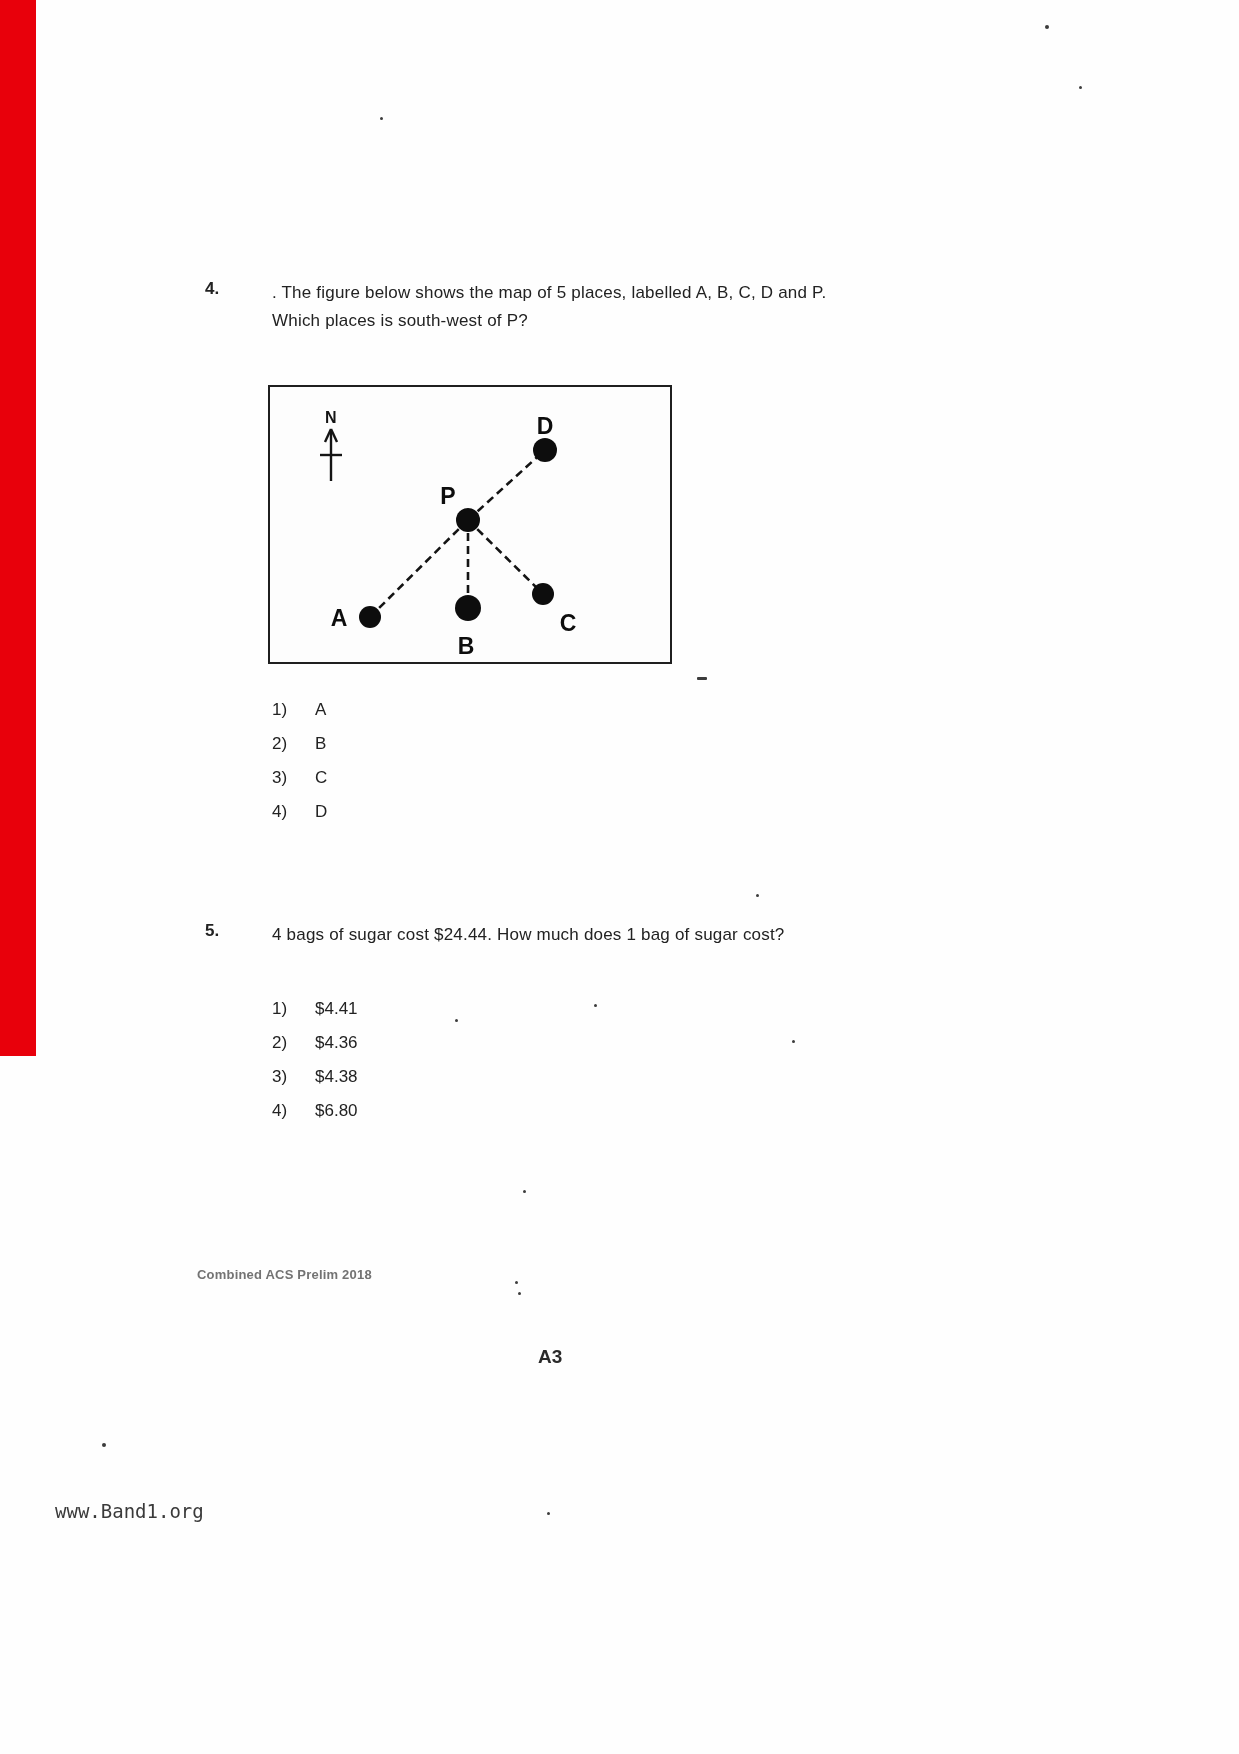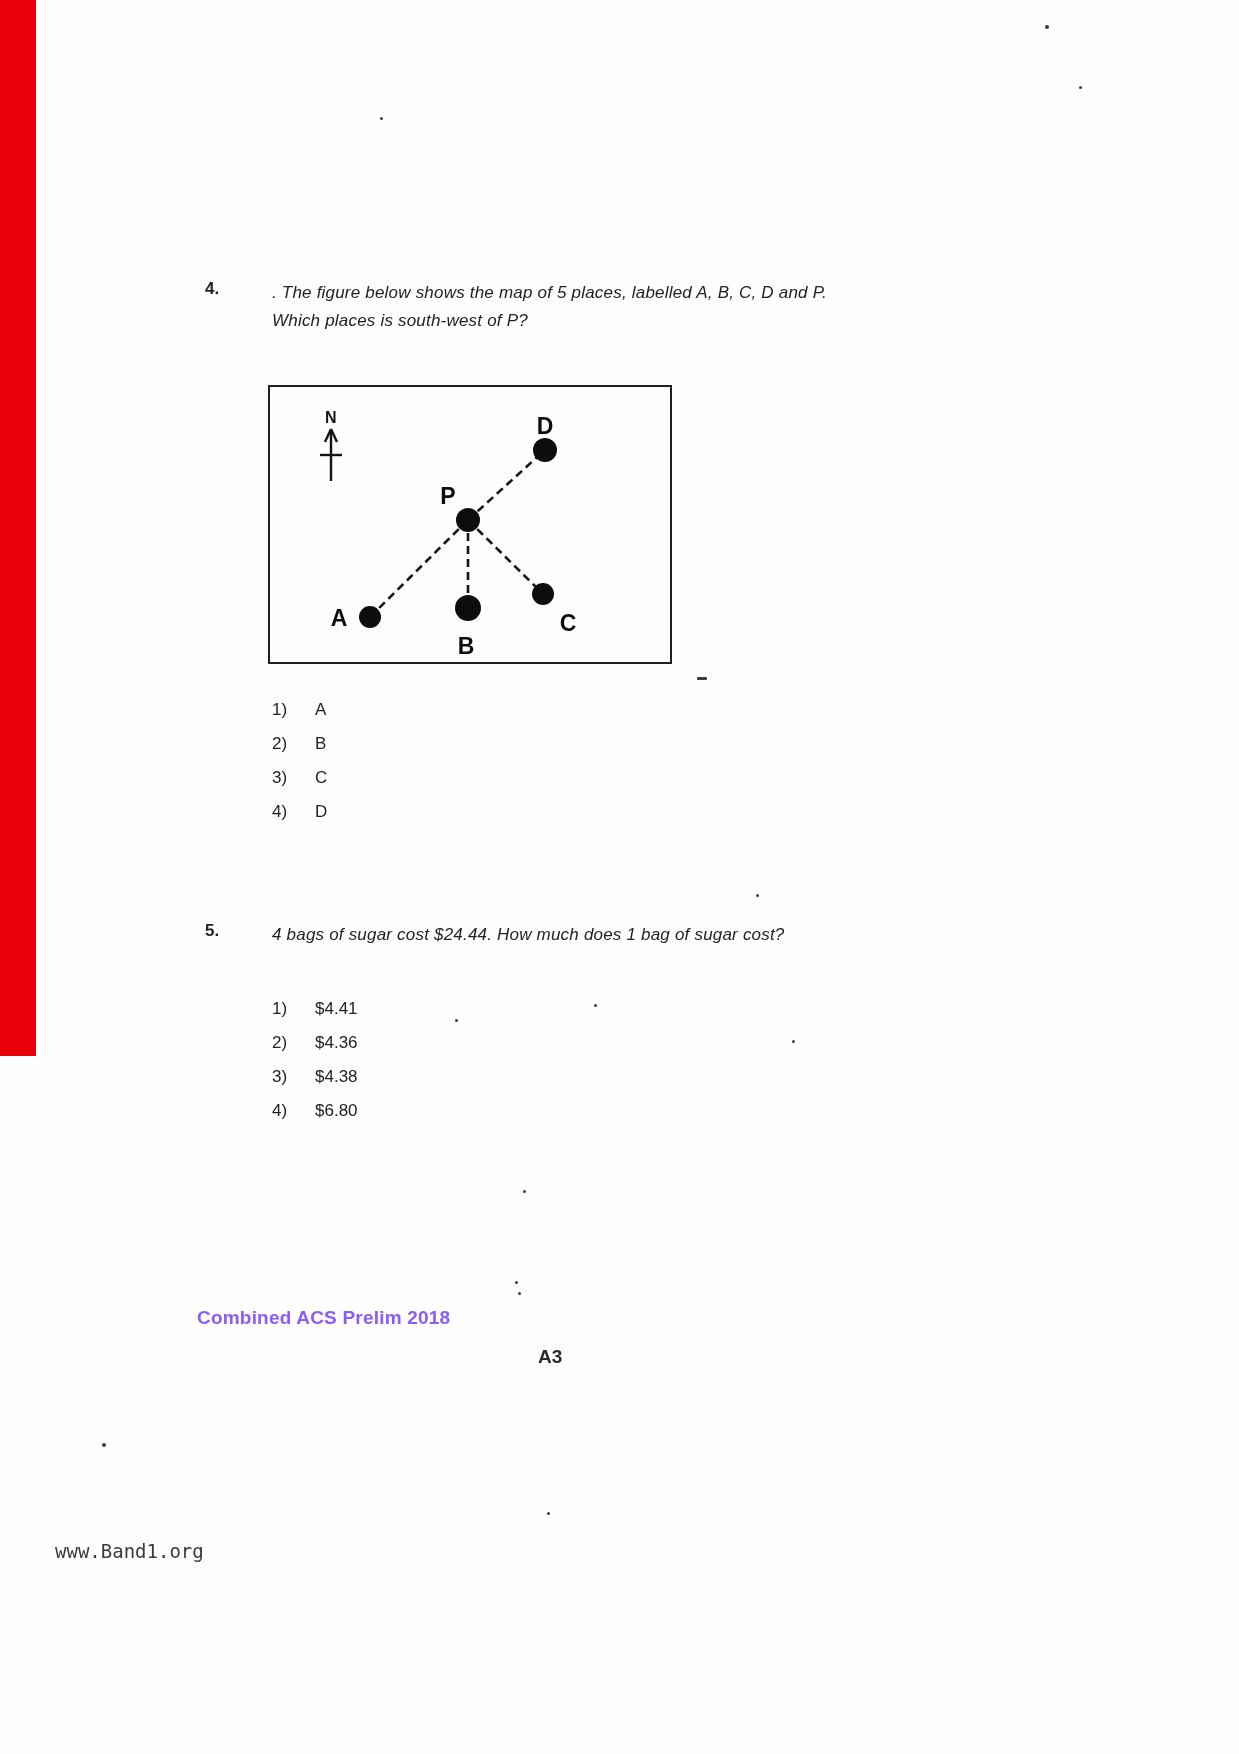--- a/index.html
+++ b/index.html
@@ -32,21 +32,20 @@
     color: #222;
   }
   .qnum-4 { left: 205px; top: 279px; }
   .qnum-5 { left: 205px; top: 921px; }
   .qtext {
     position: absolute;
     font-size: 17px;
     line-height: 28px;
     color: #222;
     letter-spacing: 0.2px;
-    font-style: italic;
   }
   .qtext-4 { left: 272px; top: 279px; width: 660px; }
   .qtext-5 { left: 272px; top: 921px; width: 700px; }
   
   .figure-box {
     position: absolute;
     left: 268px;
     top: 385px;
     width: 400px;
     height: 275px;
@@ -72,38 +71,38 @@
     display: inline-block;
   }
   .opt-label {
     display: inline-block;
     font-weight: 500;
   }
   
   .footer-title {
     position: absolute;
     left: 197px;
-    top: 1307px;
-    font-size: 19px;
+    top: 1267px;
+    font-size: 13px;
     font-weight: bold;
-    color: #8b5cf6;
+    color: #737373;
     letter-spacing: 0.2px;
   }
   .footer-page {
     position: absolute;
     left: 538px;
     top: 1346px;
     font-size: 19px;
     font-weight: bold;
     color: #2a2a2a;
   }
   .watermark {
     position: absolute;
     left: 55px;
-    top: 1540px;
+    top: 1500px;
     font-family: "DejaVu Sans Mono", monospace;
     font-size: 19px;
     color: #3a3a3a;
     text-align: right;
   }
   
   .speck {
     position: absolute;
     background: #3c3c3c;
     border-radius: 50%;

